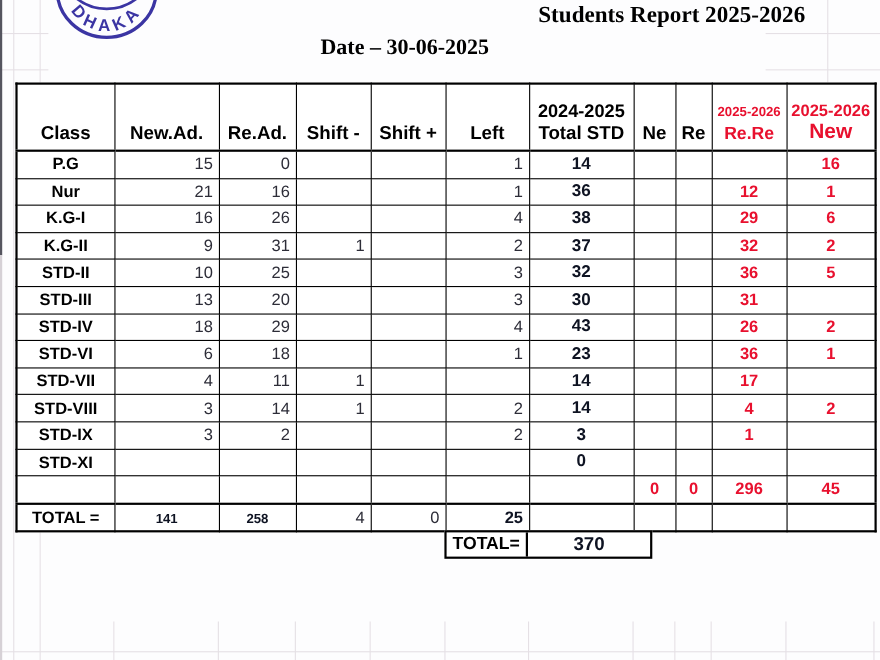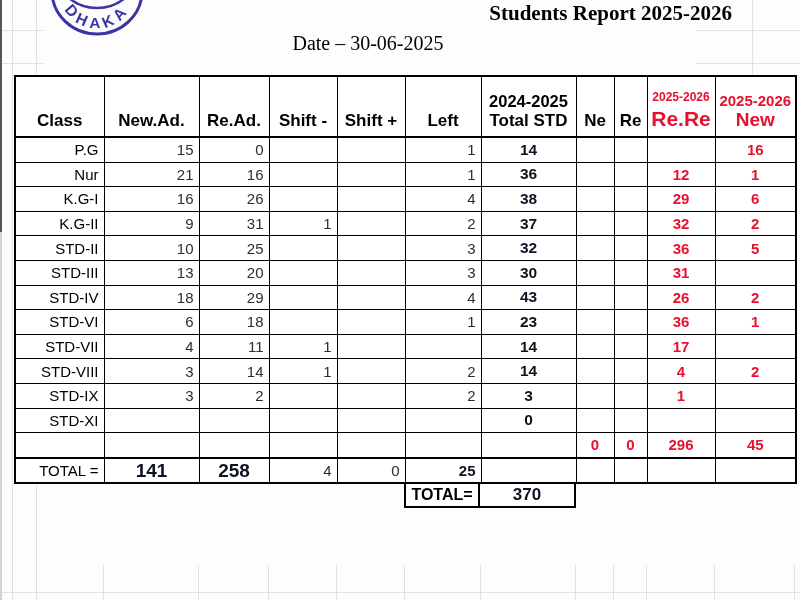--- a/index.html
+++ b/index.html
@@ -13,52 +13,52 @@
   .edge-top{position:absolute;left:0;top:0;width:2px;height:232px;background:#55555f}
   .edge-bottom{position:absolute;left:0;top:232px;width:2px;height:368px;background:#d6d1d6}
   .title-mask{position:absolute;left:44px;top:0;width:652px;height:73px;background:#fdfdfe}
 
   .title1{
     position:absolute;top:1px;left:0;width:732px;text-align:right;
     font-family:"Liberation Serif",serif;font-weight:bold;font-size:21px;color:#000;
   }
   .title2{
     position:absolute;top:32px;left:0;width:736px;text-align:center;
-    font-family:"Liberation Serif",serif;font-weight:normal;font-size:20px;color:#000;
+    font-family:"Liberation Serif",serif;font-weight:bold;font-size:20px;color:#000;
   }
   .stamp{position:absolute;left:49px;top:0;overflow:hidden}
 
   .table-wrap{position:absolute;left:14px;top:75px}
   table{
     border-collapse:collapse;table-layout:fixed;width:781px;background:#fff;
     border:2.5px solid #000;
   }
   th,td{border:1.5px solid #000;overflow:hidden;white-space:nowrap;padding:0 5px}
   thead th{
     vertical-align:bottom;height:52px;padding:2px 3px 5px;text-align:center;
     font-weight:bold;font-size:17px;color:#000;border-bottom-width:2px;line-height:1.15;margin-top:35px;
   }
   th .top{display:block}
   th.h-total_std .top{font-size:16.5px}
   th.h-re_re .top{font-size:12px;color:var(--red,#e8102e);margin-bottom:2px}
   th.h-new .top{font-size:15px;color:var(--red,#e8102e)}
-  th.h-re_re .main{color:var(--red,#e8102e);font-size:21px}
+  th.h-re_re .main{color:var(--red,#e8102e);font-size:16px}
   th.h-new .main{color:var(--red,#e8102e);font-size:19px}
 
   tbody td{height:23.6px;font-size:15px}
-  .c-class{font-weight:normal;text-align:right;color:#000}
+  .c-class{font-weight:bold;text-align:center;color:#000}
   .c-num{text-align:right;color:#2d2d38;font-weight:400}
   .c-total{text-align:center;font-weight:bold;color:#0e1322;font-size:15.5px}
   .c-red{text-align:center;font-weight:bold;color:var(--red,#e8102e)}
-  .c-tbold{text-align:center;font-weight:bold;color:#0e1322;font-size:19px}
+  .c-tbold{text-align:center;font-weight:bold;color:#0e1322;font-size:12px}
   .c-numb{text-align:right;font-weight:bold;color:#0e1322}
   .total-row td{border-top-width:2.5px}
 
   .grand-box{
-    display:flex;margin-left:390px;margin-top:-2.5px;width:172px;height:26px;
+    display:flex;margin-left:390px;margin-top:-2.5px;width:189px;height:26px;
     border:2.5px solid #000;background:#fff;box-sizing:border-box;
   }
   .gb-label{
     width:72px;border-right:2px solid #000;display:flex;align-items:center;
     justify-content:center;font-weight:bold;font-size:16px;color:#000;
   }
   .gb-value{
     flex:1;display:flex;align-items:center;justify-content:center;
     font-weight:bold;font-size:17px;color:#0e1322;
   }

